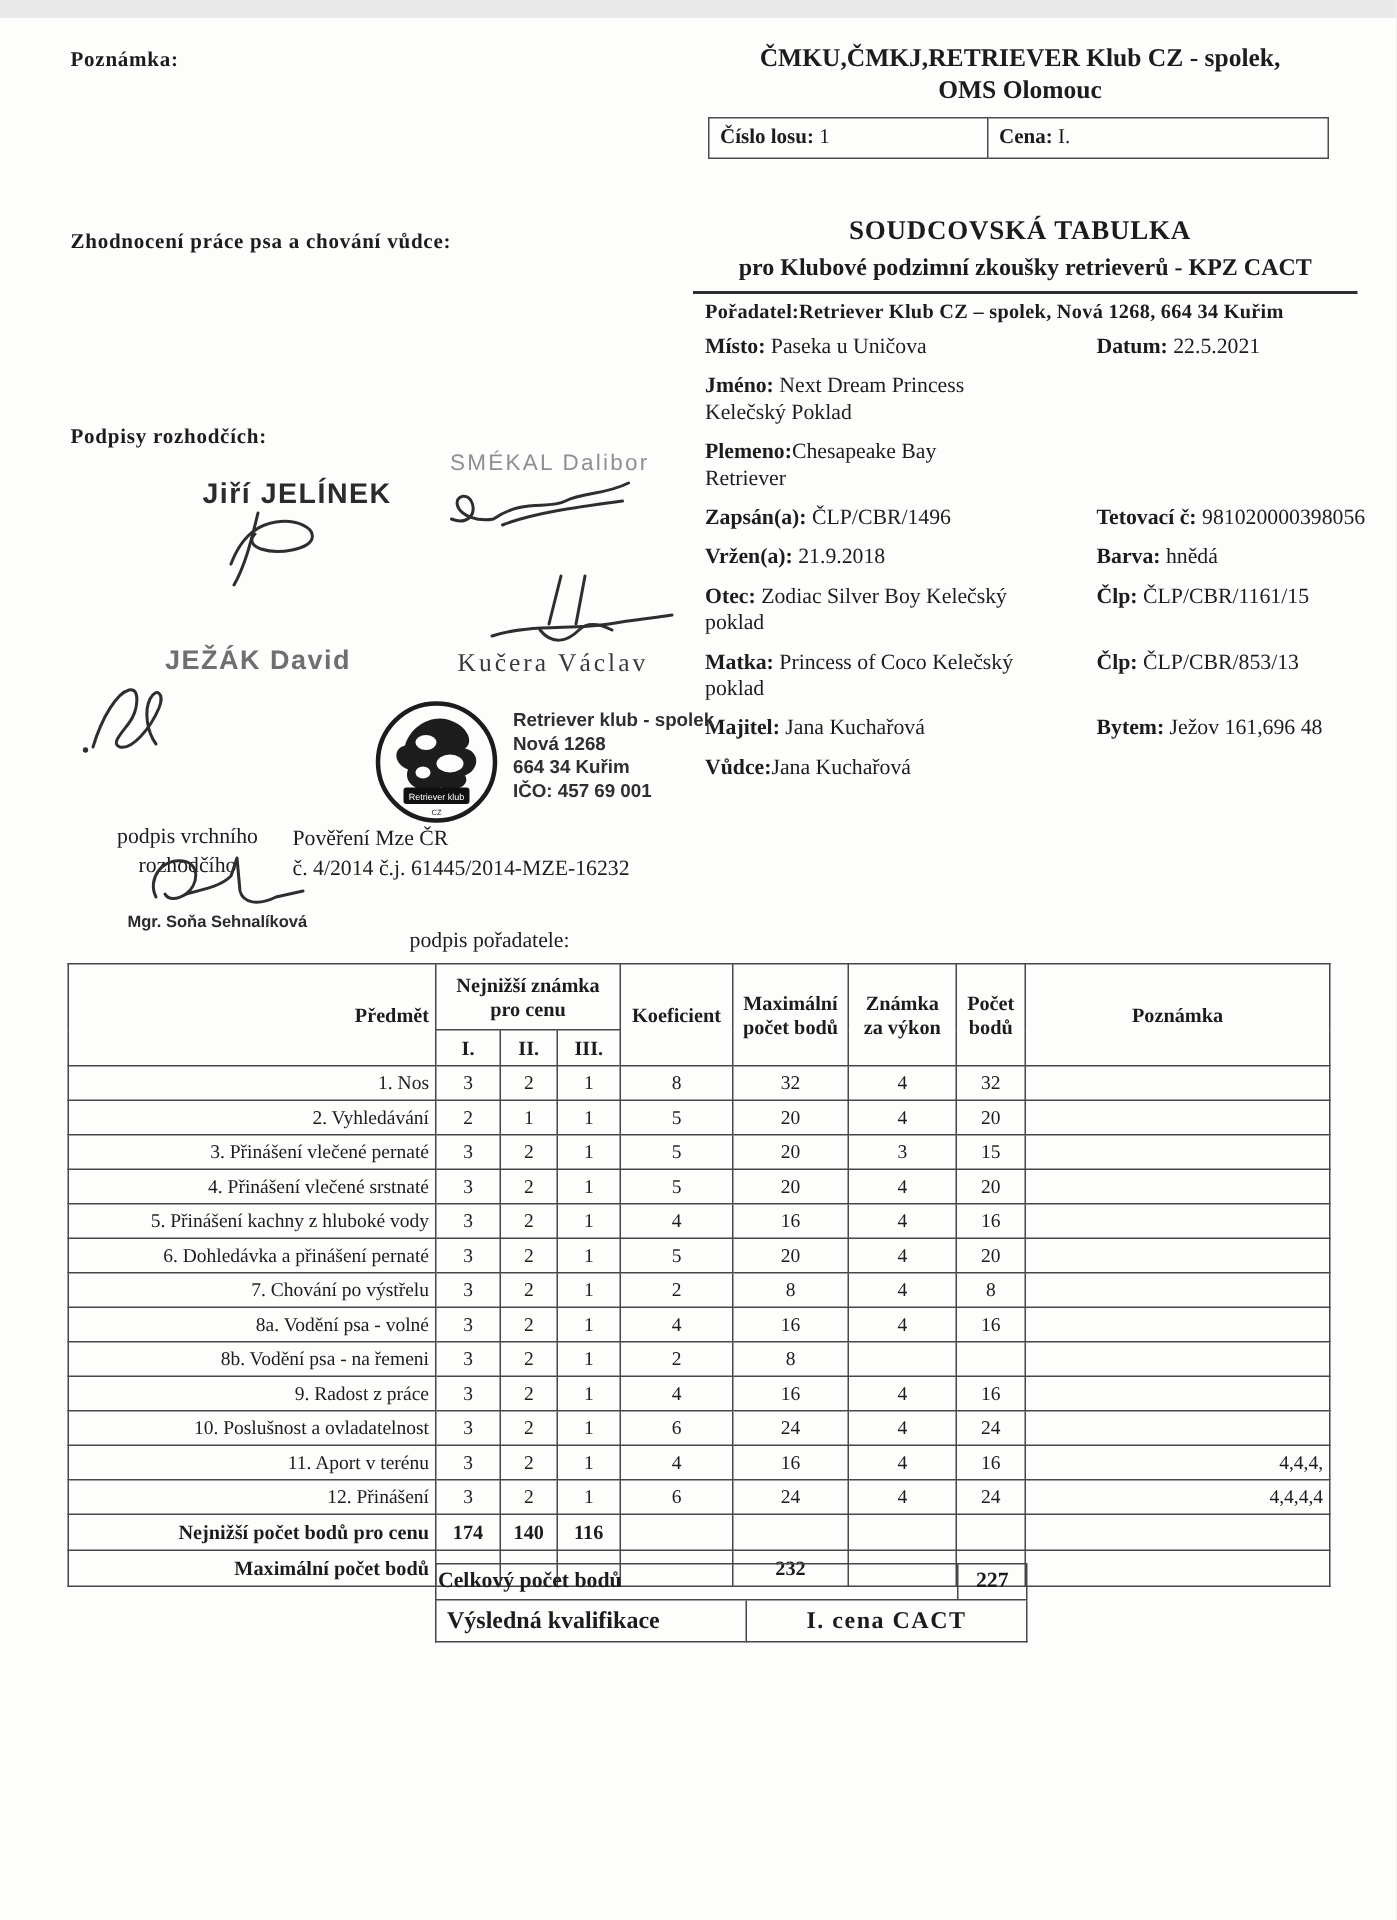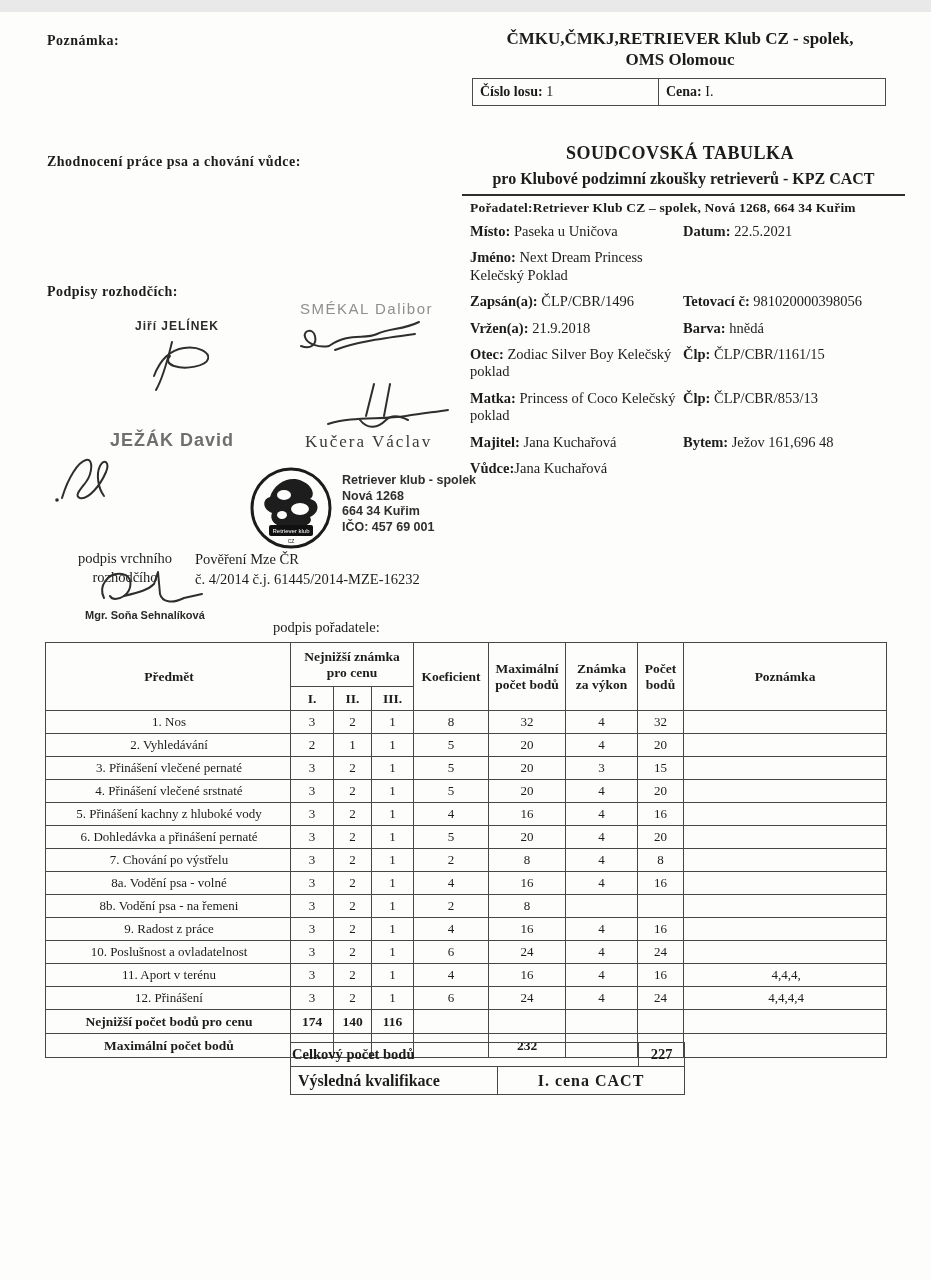--- a/index.html
+++ b/index.html
@@ -17,41 +17,41 @@
   .info-table{left:472px;top:66px;width:414px;border-collapse:collapse;font-size:14px;}
   .info-table td{border:1px solid #4c4c4c;height:26px;padding:0 0 0 7px;vertical-align:middle;}
 
   
   .title{left:455px;top:131px;width:450px;text-align:center;font-size:18px;font-weight:bold;letter-spacing:.5px;}
   .subtitle{left:462px;top:158px;width:443px;text-align:center;font-size:16px;font-weight:bold;border-bottom:2px solid #2e2e2e;padding-bottom:6px;}
 
   
   .details{left:470px;top:188px;width:456px;font-size:14.5px;}
   .org-line{font-size:13.5px;font-weight:bold;margin-bottom:7px;letter-spacing:.2px;}
-  .dline{display:flex;margin-bottom:9px;line-height:1.2;}
+  .dline{display:flex;margin-bottom:9px;line-height:1.2;gap:48px;}
   .dline .lcol{flex:0 0 207px;padding-right:6px;}
   .dline .rcol{flex:1;}
 
   
-  .sig-name-dark{font-family:"Liberation Sans",sans-serif;font-weight:bold;font-size:12px;color:#2b2b2b;letter-spacing:1px;text-align:right;}
+  .sig-name-dark{font-family:"Liberation Sans",sans-serif;font-weight:bold;font-size:19px;color:#2b2b2b;letter-spacing:1px;text-align:right;}
   .sig-name-grey{font-family:"Liberation Sans",sans-serif;font-size:15px;color:#8f8f8f;letter-spacing:1.5px;}
   .sig-name-grey2{font-family:"Liberation Sans",sans-serif;font-size:18px;color:#6f6f6f;letter-spacing:1px;font-weight:bold;}
   .sig-name-serif{font-size:17px;color:#3a3a3a;letter-spacing:2px;}
   .ink{stroke:#2e2e2e;stroke-width:2;fill:none;stroke-linecap:round;stroke-linejoin:round;}
   .stamp-text{font-family:"Liberation Sans",sans-serif;font-size:12.5px;color:#2f2f2f;line-height:1.25;font-weight:bold;}
   .chief-label{font-size:14.5px;text-align:center;line-height:1.3;}
   .povereni{font-size:14.5px;line-height:1.4;}
   .chief-name{font-size:11px;font-weight:bold;color:#2a2a2a;font-family:"Liberation Sans",sans-serif;}
   .organizer-label{font-size:14.5px;}
 
   
   .score{left:45px;top:630px;width:841px;border-collapse:collapse;table-layout:fixed;font-size:13px;}
   .score th,.score td{border:1px solid #474747;padding:1px 4px;vertical-align:middle;text-align:center;overflow:hidden;}
   .score thead th{font-size:13.5px;line-height:1.15;}
-  .score .left{text-align:center;padding-left:6px;}
+  .score .left{text-align:right;padding-left:6px;}
   .score tbody tr{height:23px;}
   .score thead tr.h1{height:44px;}
   .score thead tr.h2{height:24px;}
   .score tr.sumrow{height:24px;}
   .score tr.sumrow td{font-weight:bold;font-size:13.5px;}
 
   .total-row{left:290px;top:1030px;width:395px;height:25px;display:flex;font-size:14.5px;}
   .total-row .cell{border:1px solid #474747;display:flex;align-items:center;}
   .total-row .lblc{flex:0 0 346px;padding-left:1px;font-weight:bold;border-right:none;}
   .total-row .valc{flex:1;justify-content:center;font-weight:bold;}
@@ -93,20 +93,24 @@
         <div class="dline">
           <div class="lcol"><span class="b">Místo:</span><span> Paseka u Uničova</span></div>
           <div class="rcol"><span class="b">Datum:</span><span> 22.5.2021</span></div>
         </div>
 
         <div class="dline">
           <div class="lcol"><span class="b">Jméno:</span><span> Next Dream Princess Kelečský Poklad</span></div>
           <div class="rcol"><span class="b"></span><span></span></div>
         </div>
 
+        <div class="dline">
+          <div class="lcol"><span class="b">Plemeno:</span><span>Chesapeake Bay Retriever</span></div>
+          <div class="rcol"><span class="b"></span><span></span></div>
+        </div>
 
         <div class="dline">
           <div class="lcol"><span class="b">Zapsán(a):</span><span> ČLP/CBR/1496</span></div>
           <div class="rcol"><span class="b">Tetovací č:</span><span> 981020000398056</span></div>
         </div>
 
         <div class="dline">
           <div class="lcol"><span class="b">Vržen(a):</span><span> 21.9.2018</span></div>
           <div class="rcol"><span class="b">Barva:</span><span> hnědá</span></div>
         </div>

